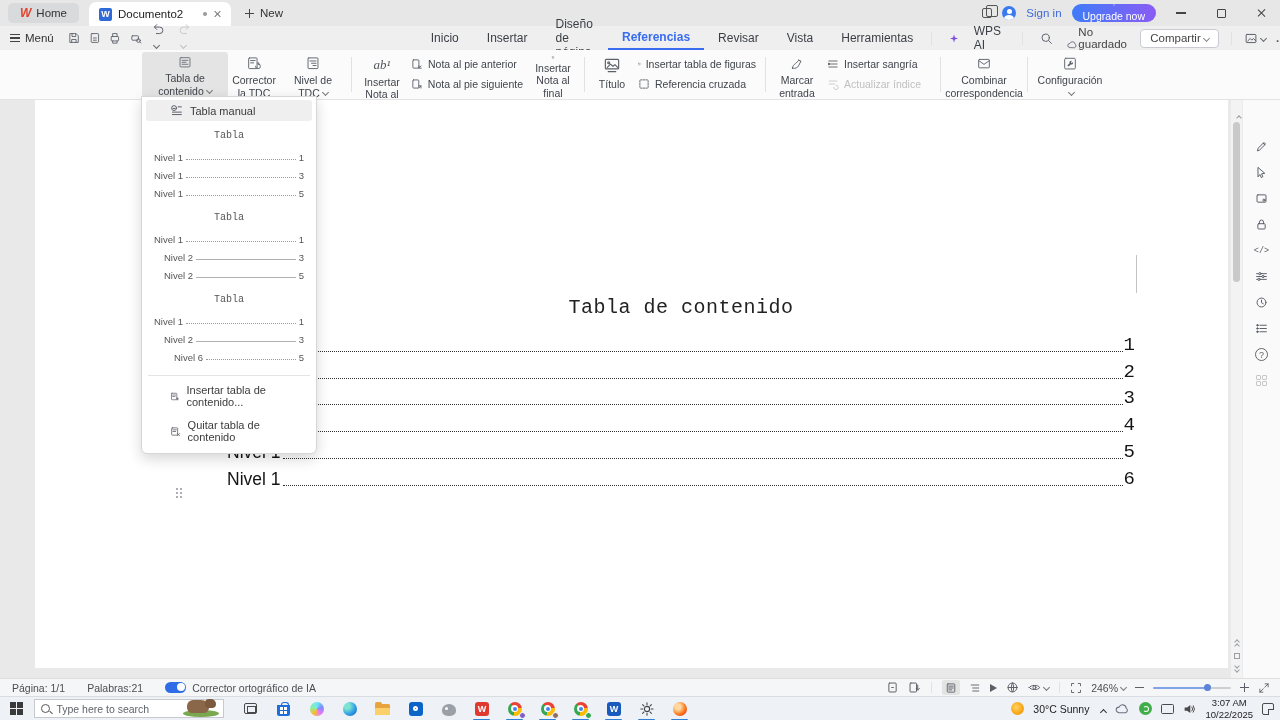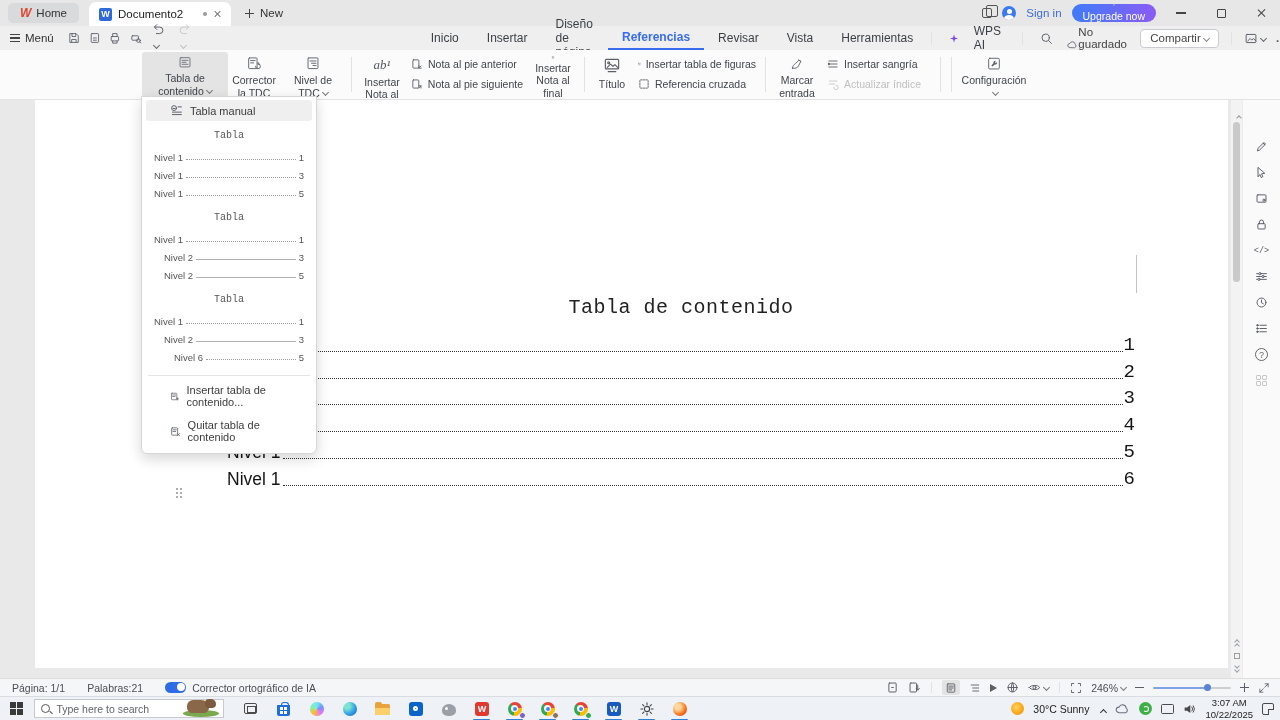--- a/index.html
+++ b/index.html
@@ -391,20 +391,28 @@
     </span>
     <span class="rrow dis">
       <svg class="ic" width="12" height="12" viewBox="0 0 16 16">
           <path d="M3 4h10M3 8h7"></path>
           <path d="M9 12.5a3 3 0 1 0 3-3"></path>
         </svg>
       <span>Actualizar índice</span>
     </span>
   </div>
   <div class="vsep"></div>
+  <div class="rbig" style="width:76px">
+    <svg class="ic" width="20" height="19" viewBox="0 0 20 20">
+        <rect x="3" y="4.5" width="14" height="11" rx="1"></rect>
+        <path d="M3 6l7 5 7-5"></path>
+      </svg>
+    <span class="rib-label">Combinar
+correspondencia</span>
+  </div>
   <div class="vsep"></div>
   <div class="rbig" style="width:74px">
     <svg class="ic" width="20" height="19" viewBox="0 0 20 20">
         <rect x="3" y="3" width="14" height="14" rx="1.5"></rect>
         <path d="M12.5 6.5a2.3 2.3 0 0 0-3.1 2.9L6.5 12.3l1.6 1.6 2.9-2.9a2.3 2.3 0 0 0 2.9-3.1l-1.5 1.5-1.3-1.3z" fill="#5a5f68" stroke="none"></path>
       </svg>
     <span><span>Configuración</span><span class="chev" style="color:#777"></span></span>
   </div>
 </div>
 

